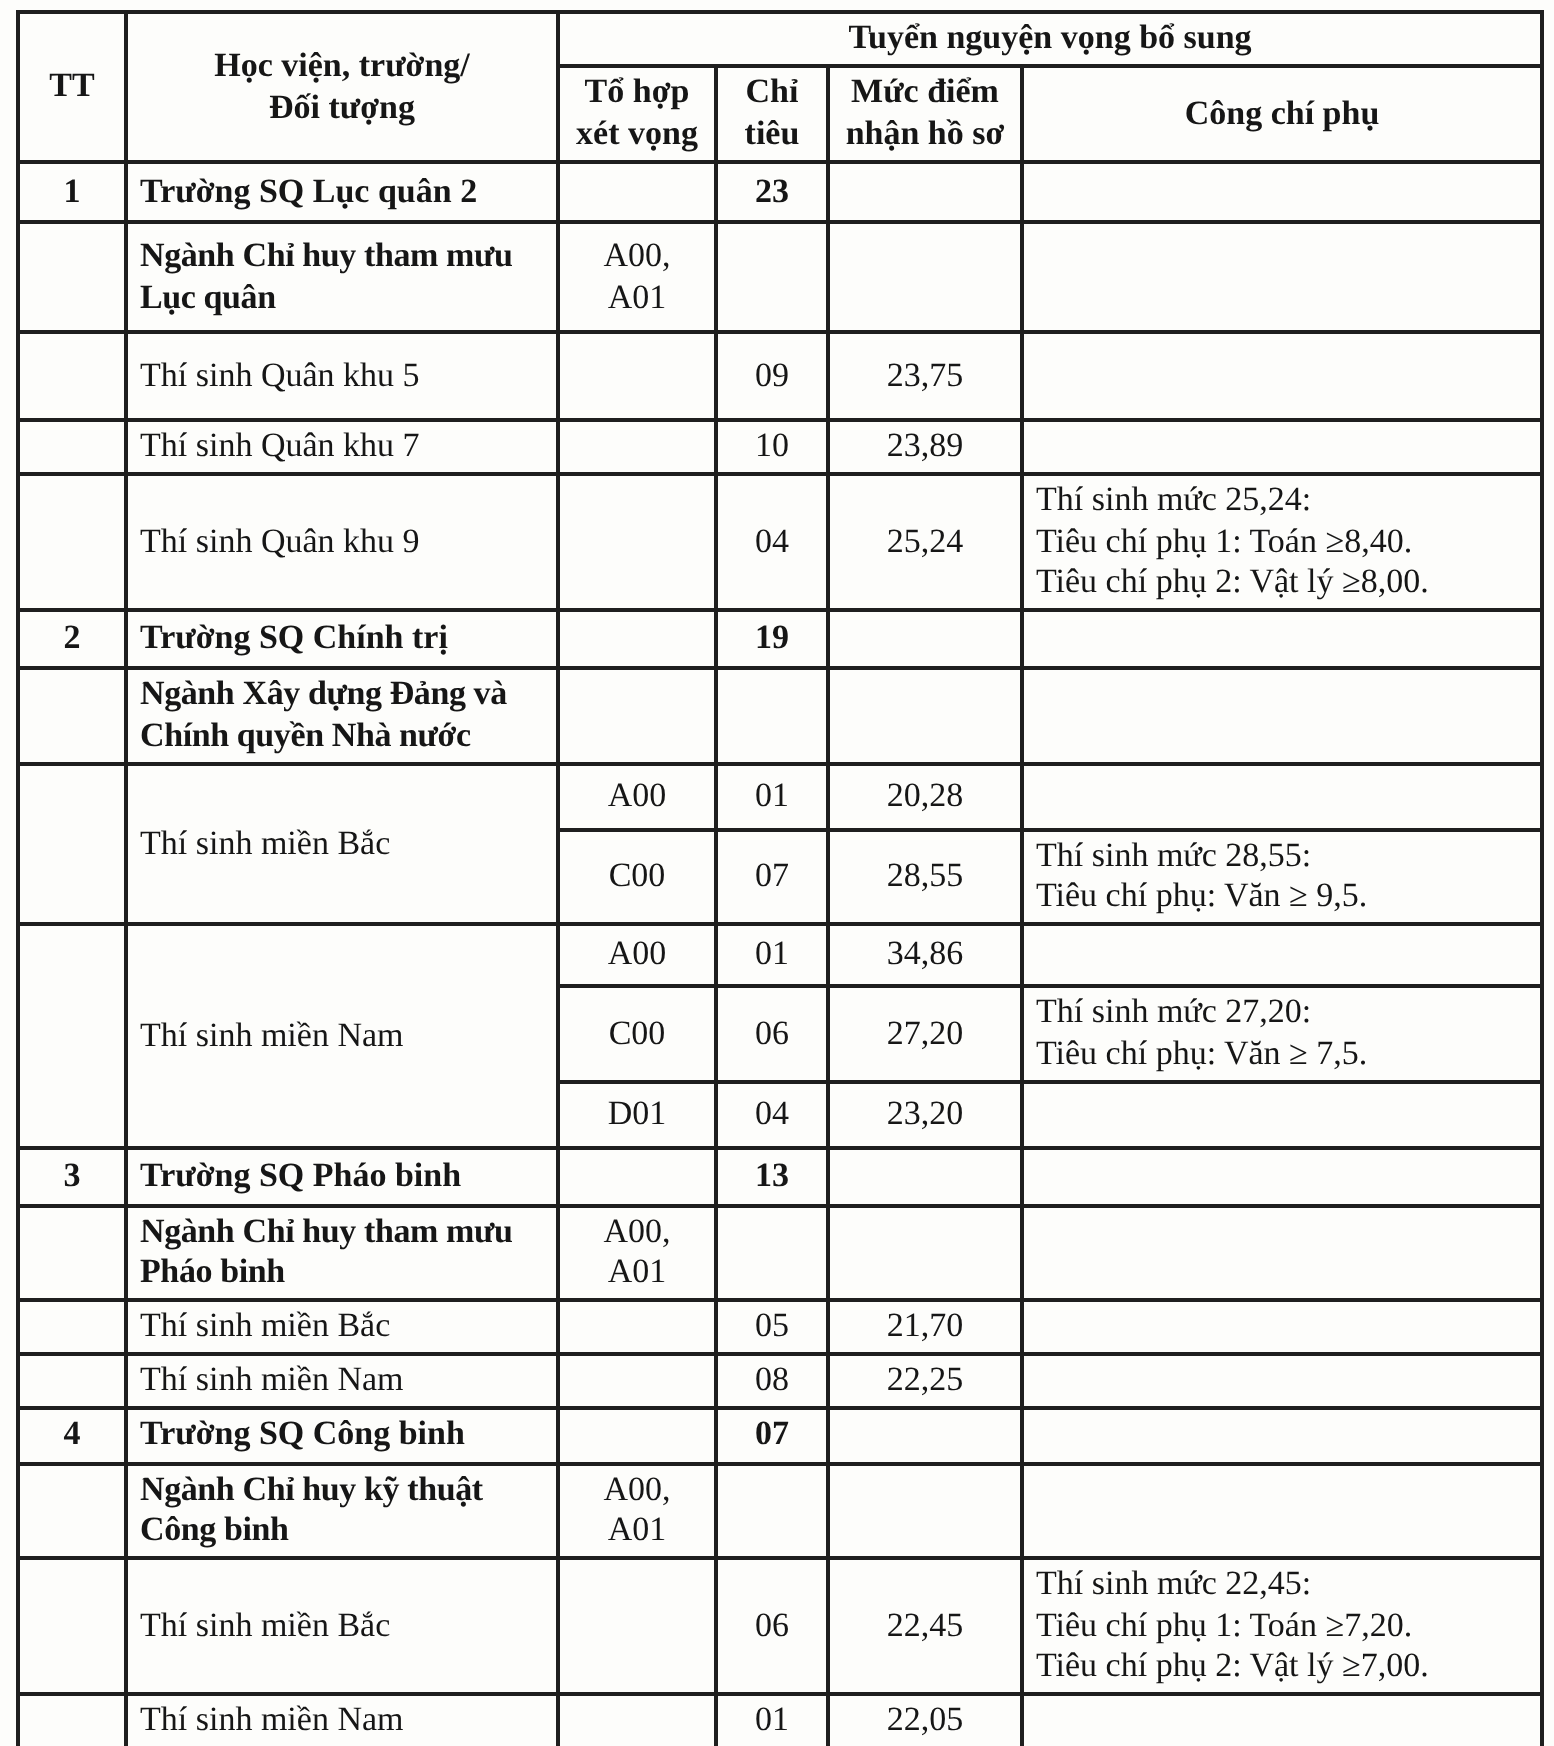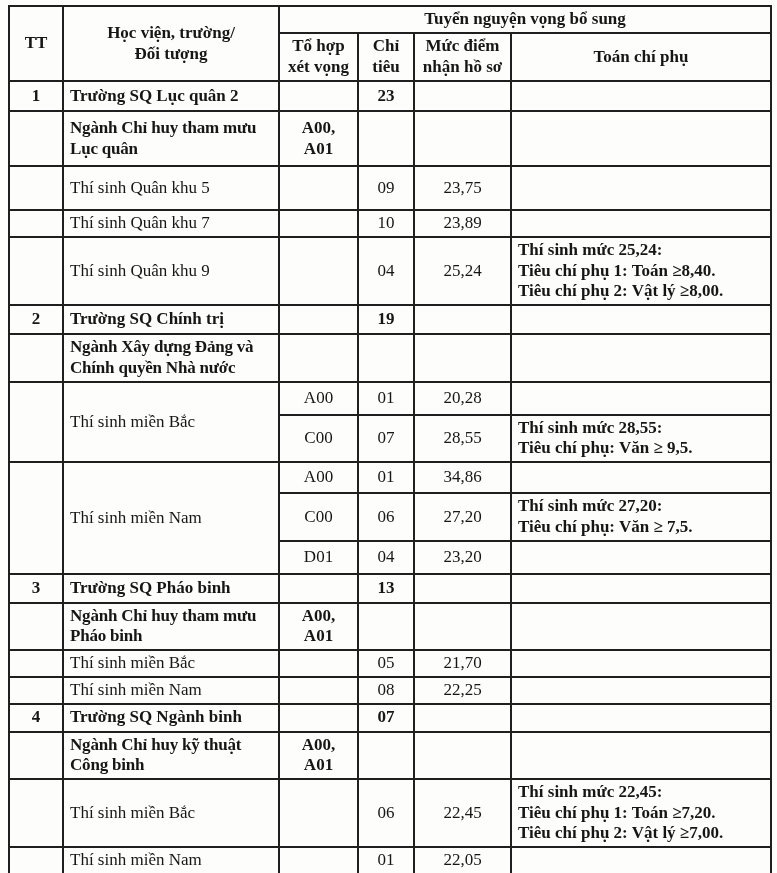--- a/index.html
+++ b/index.html
@@ -35,21 +35,21 @@
   }
   col.c-tt    { width: 54px; }
   col.c-name  { width: 216px; }
   col.c-combo { width: 79px; }
   col.c-quota { width: 56px; }
   col.c-score { width: 97px; }
   col.c-crit  { width: 260px; }
 
   .ta-c { text-align: center; }
   .bold { font-weight: bold; }
-  .pre  { white-space: pre-line; font-weight: bold; }
+  .pre  { white-space: pre-line; }
   .name-cell { padding-left: 10px; }
   .nganh {
     font-weight: bold;
     font-size: 16px;
     letter-spacing: -0.2px;
     border-radius: 22px;
   }
   .crit-cell {
     font-size: 16px;
     padding-left: 8px;
@@ -78,21 +78,21 @@
 Đối tượng</th>
       <th colspan="4" class="group-hdr">Tuyển nguyện vọng bổ sung</th>
     </tr>
     <tr style="height:48px">
       <th class="pre">Tổ hợp
 xét vọng</th>
       <th class="pre">Chỉ
 tiêu</th>
       <th class="pre">Mức điểm
 nhận hồ sơ</th>
-      <th>Toán chí phụ</th>
+      <th>Công chí phụ</th>
     </tr>
 
     <tr style="height:30px">
       <td class="ta-c bold">1</td>
       <td class="name-cell bold">Trường SQ Lục quân 2</td>
       <td></td>
       <td class="ta-c bold">23</td>
       <td></td>
       <td></td>
     </tr>
@@ -214,21 +214,21 @@
       <td></td>
       <td class="name-cell">Thí sinh miền Nam</td>
       <td></td>
       <td class="ta-c">08</td>
       <td class="ta-c">22,25</td>
       <td></td>
     </tr>
 
     <tr style="height:28px">
       <td class="ta-c bold">4</td>
-      <td class="name-cell bold">Trường SQ Ngành binh</td>
+      <td class="name-cell bold">Trường SQ Công binh</td>
       <td></td>
       <td class="ta-c bold">07</td>
       <td></td>
       <td></td>
     </tr>
     <tr style="height:46px">
       <td></td>
       <td class="name-cell nganh">Ngành Chỉ huy kỹ thuật Công binh</td>
       <td class="ta-c pre">A00,
 A01</td>

